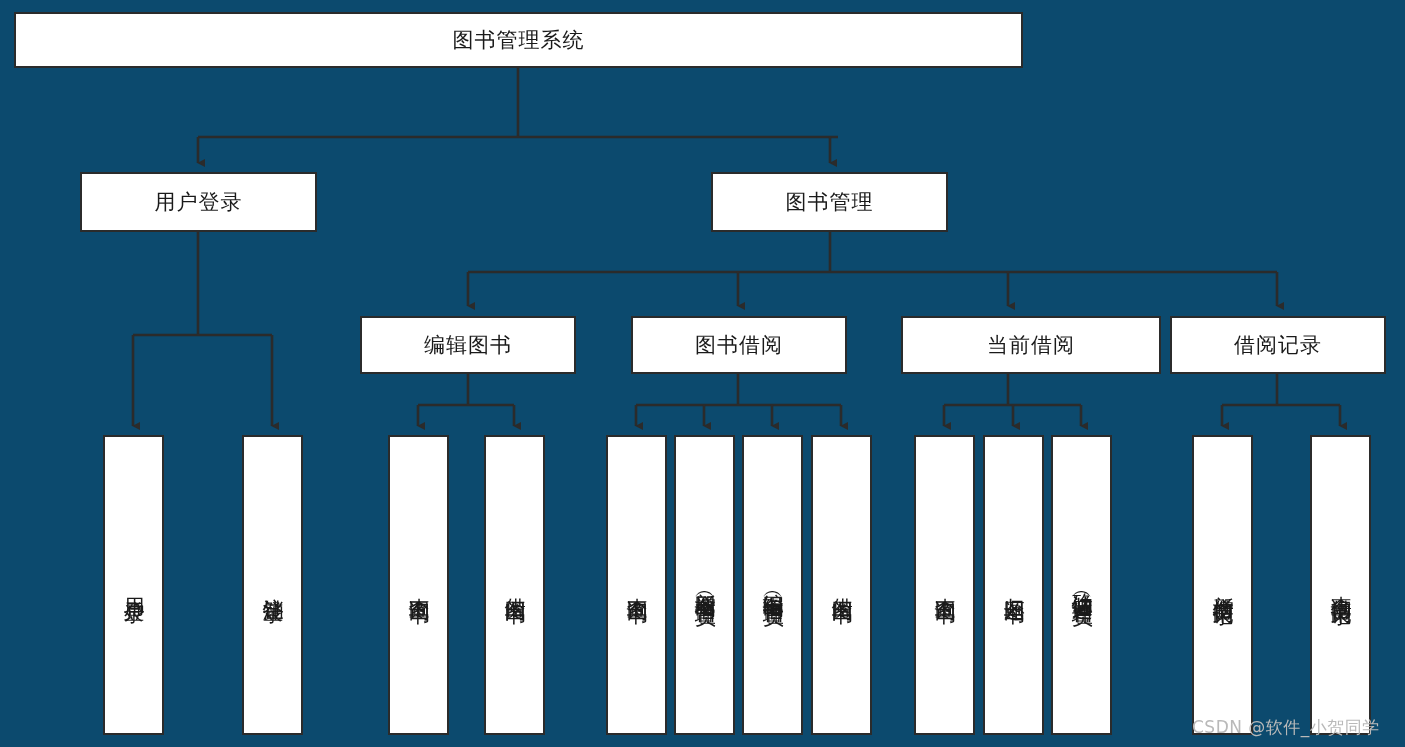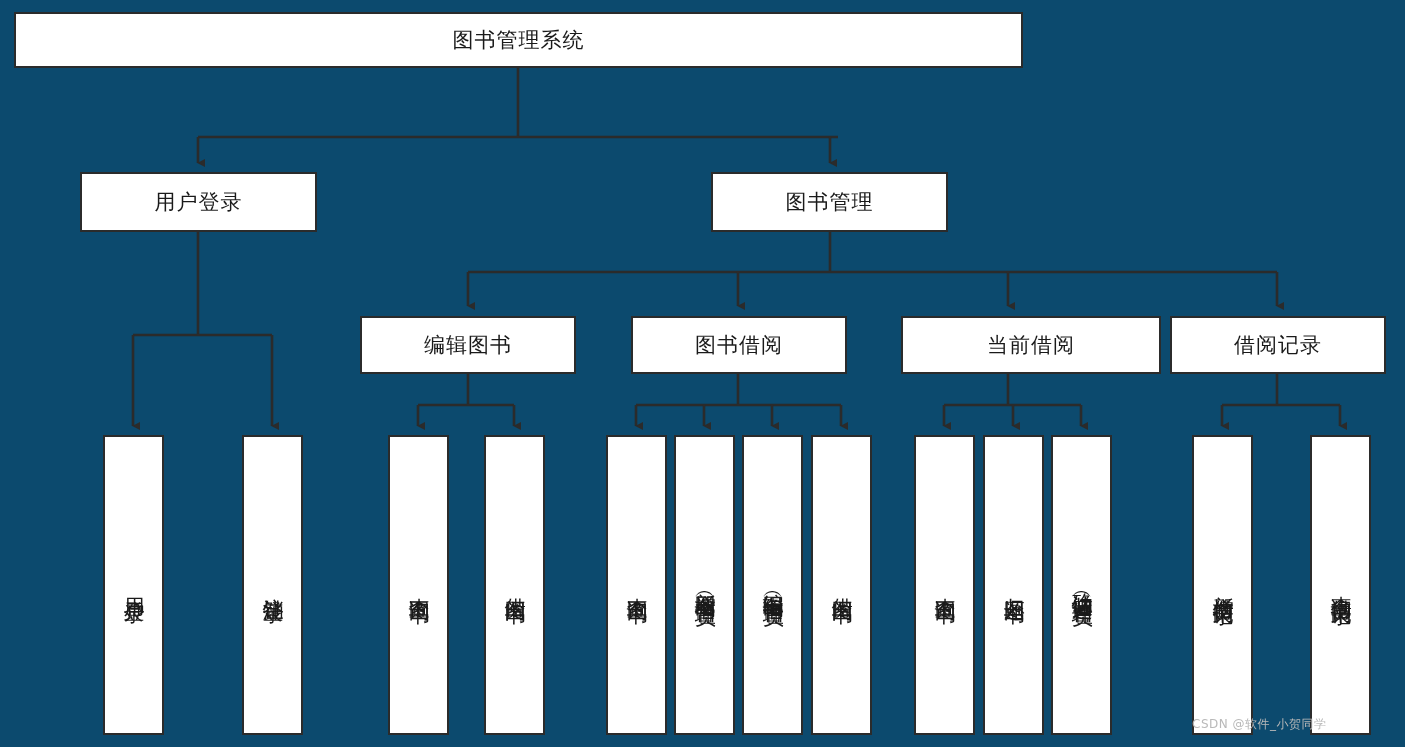--- a/index.html
+++ b/index.html
@@ -53,21 +53,21 @@
     writing-mode: vertical-rl;
     text-orientation: upright;
     white-space: normal;
     display: block;
     max-height: 100%;
   }
   .watermark {
     position: absolute;
     left: 1192px;
     top: 716px;
-    font-size: 12px;
+    font-size: 17px;
     color: #b9b9b9;
     white-space: nowrap;
     z-index: 5;
     letter-spacing: 0.5px;
   }
 </style>
 </head>
 <body>
 
 <div id="stage">

